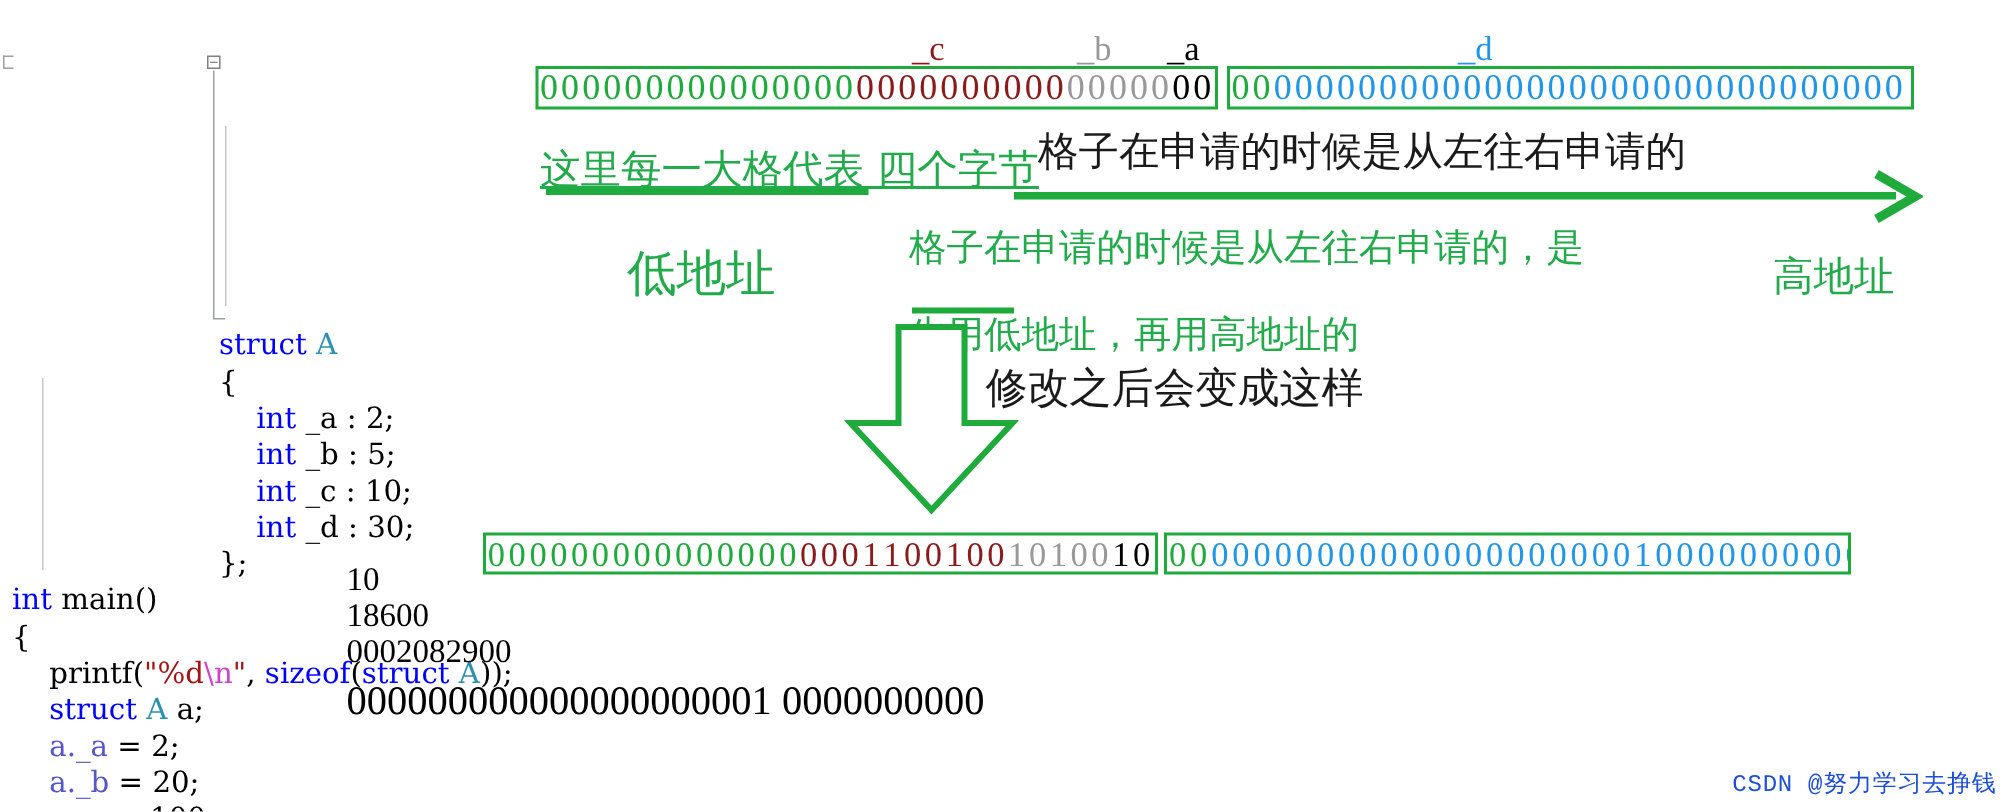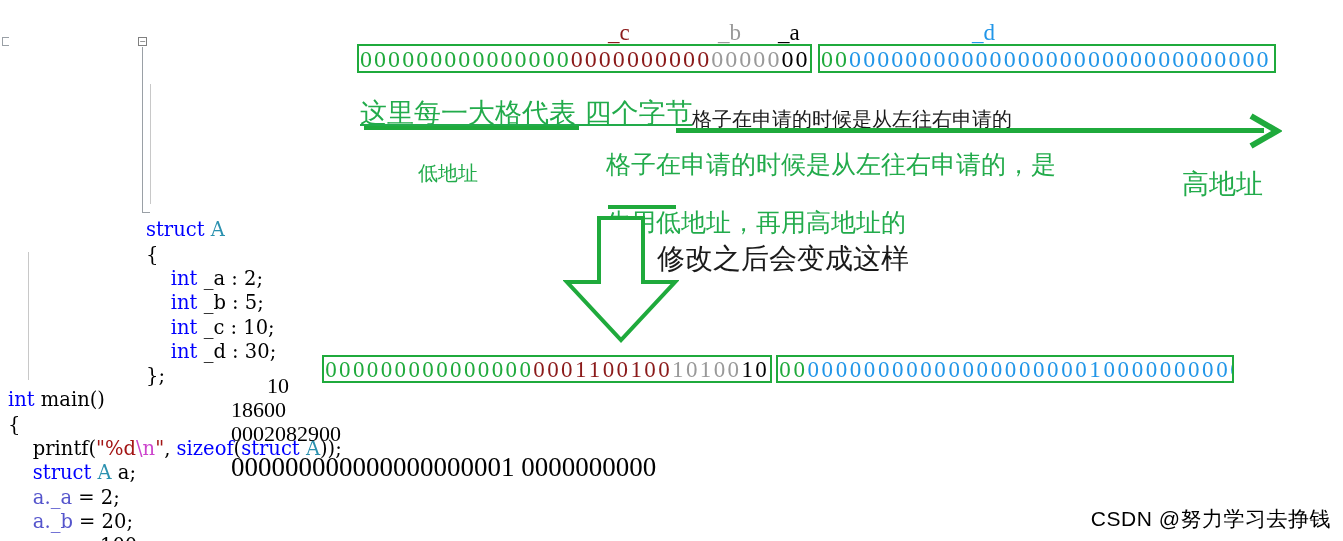--- a/index.html
+++ b/index.html
@@ -161,23 +161,23 @@
   #long-arrow-head {
     left: 1248px; top: 113px; width: 34px; height: 36px;
   }
 
   
   #down-arrow { left: 563px; top: 216px; width: 116px; height: 127px; }
 
   
   #watermark {
     right: 12px; bottom: 8px;
-    color: #000000;
-    font-family: Liberation Sans, sans-serif;
-    font-size: 21px;
+    color: #1d4ed8;
+    font-family: Liberation Mono, monospace;
+    font-size: 16px;
     letter-spacing: 0.5px;
   }
 
   
   .binval {
     font-family: "Liberation Serif", "DejaVu Serif", serif;
     color: #000000;
     white-space: nowrap;
   }
 </style>
@@ -187,21 +187,21 @@
 <div id="code-pane" class="abs">
   <div class="gutter-box">−</div>
   <div class="gutter-line"></div>
   <div class="gutter-foot"></div>
   <div class="gutter-box2"></div>
   <div class="brace-line" style="left:28px; top:228px; height:128px;"></div>
   <div class="brace-line" style="left:150px; top:60px; height:120px;"></div>
   <div id="code-lines"><div class="code-line" style="padding-left: 146px;"><span class="kw">struct </span><span class="type">A</span></div><div class="code-line" style="padding-left: 146px;"><span class="pl">{</span></div><div class="code-line" style="padding-left: 146px;"><span class="kw">    int </span><span class="pl">_a : </span><span class="pl">2;</span></div><div class="code-line" style="padding-left: 146px;"><span class="kw">    int </span><span class="pl">_b : </span><span class="pl">5;</span></div><div class="code-line" style="padding-left: 146px;"><span class="kw">    int </span><span class="pl">_c : </span><span class="pl">10;</span></div><div class="code-line" style="padding-left: 146px;"><span class="kw">    int </span><span class="pl">_d : </span><span class="pl">30;</span></div><div class="code-line" style="padding-left: 146px;"><span class="pl">};</span></div><div class="code-line" style="padding-left: 8px;"><span class="kw">int </span><span class="pl">main()</span></div><div class="code-line" style="padding-left: 8px;"><span class="pl">{</span></div><div class="code-line" style="padding-left: 8px;"><span class="pl">    printf(</span><span class="str">"%d</span><span class="esc">\n</span><span class="str">"</span><span class="pl">, </span><span class="kw">sizeof</span><span class="pl">(</span><span class="kw">struct </span><span class="type">A</span><span class="pl">));</span></div><div class="code-line" style="padding-left: 8px;"><span class="kw">    struct </span><span class="type">A</span><span class="pl"> a;</span></div><div class="code-line" style="padding-left: 8px;"><span class="pl">    </span><span class="var">a.</span><span class="var">_a</span><span class="pl"> = 2;</span></div><div class="code-line" style="padding-left: 8px;"><span class="pl">    </span><span class="var">a.</span><span class="var">_b</span><span class="pl"> = 20;</span></div><div class="code-line" style="padding-left: 8px;"><span class="pl">    </span><span class="var">a.</span><span class="var">_c</span><span class="pl"> = 100;</span></div></div>
 </div>
 
-<div class="binval abs" style="left:231px; top:373px; font-size:22px;margin-left:36px;">10</div>
+<div class="binval abs" style="left:231px; top:373px; font-size:22px;">10</div>
 <div class="binval abs" style="left:231px; top:397px; font-size:22px;">18600</div>
 <div class="binval abs" style="left:231px; top:421px; font-size:22px;">0002082900</div>
 <div class="binval abs" style="left:231px; top:452px; font-size:27px;">000000000000000000001 0000000000</div>
 
 <div class="fieldlabel abs c-dred" style="left:608px; top:21px;">_c</div>
 <div class="fieldlabel abs c-gray" style="left:718px; top:21px;">_b</div>
 <div class="fieldlabel abs c-black" style="left:778px; top:21px;">_a</div>
 <div class="fieldlabel abs c-blue" style="left:972px; top:21px;">_d</div>
 
 <div id="bitbox-top-left" class="bitbox abs">
@@ -347,30 +347,30 @@
       <span class="bit c-blue">0</span>
       <span class="bit c-blue">0</span>
       <span class="bit c-blue">0</span>
       <span class="bit c-blue">0</span>
     </div>
 </div>
 
 <div class="cn cn-green abs" style="left:360px; top:95px; font-size:27px;text-decoration:underline;">这里每一大格代表 四个字节</div>
 <div id="green-underline-1" class="abs"></div>
 
-<div class="cn cn-black abs" style="left:692px; top:106px; font-size:20px;">格子在申请的时候是从左往右申请的</div>
+<div class="cn cn-black abs" style="left:692px; top:83px; font-size:27px;">格子在申请的时候是从左往右申请的</div>
 
 <div id="long-arrow-line" class="abs"></div>
 <div id="long-arrow-head" class="abs">
   <svg width="34" height="36" viewBox="0 0 34 36">
     <polyline points="3,3 29,18 3,33" fill="none" stroke="#1faa3c" stroke-width="6" stroke-linecap="butt" stroke-linejoin="miter"></polyline>
   </svg>
 </div>
 
-<div class="cn cn-green abs" style="left:418px; top:160px; font-size:20px;">低地址</div>
+<div class="cn cn-green abs" style="left:418px; top:160px; font-size:33px;">低地址</div>
 
 <div class="cn cn-green abs" style="left:606px; top:148px; font-size:25px;">格子在申请的时候是从左往右申请的，是</div>
 <div class="cn cn-green abs" style="left:606px; top:184px; font-size:25px;margin-top:22px;">先用低地址，再用高地址的</div>
 <div id="green-underline-2" class="abs"></div>
 
 <div class="cn cn-green abs" style="left:1182px; top:166px; font-size:27px;">高地址</div>
 
 <div id="down-arrow" class="abs">
   <svg width="116" height="127" viewBox="0 0 116 127">
     <polygon points="36,2 80,2 80,66 112,66 58,124 4,66 36,66" fill="#ffffff" stroke="#1faa3c" stroke-width="4" stroke-linejoin="miter"></polygon>

